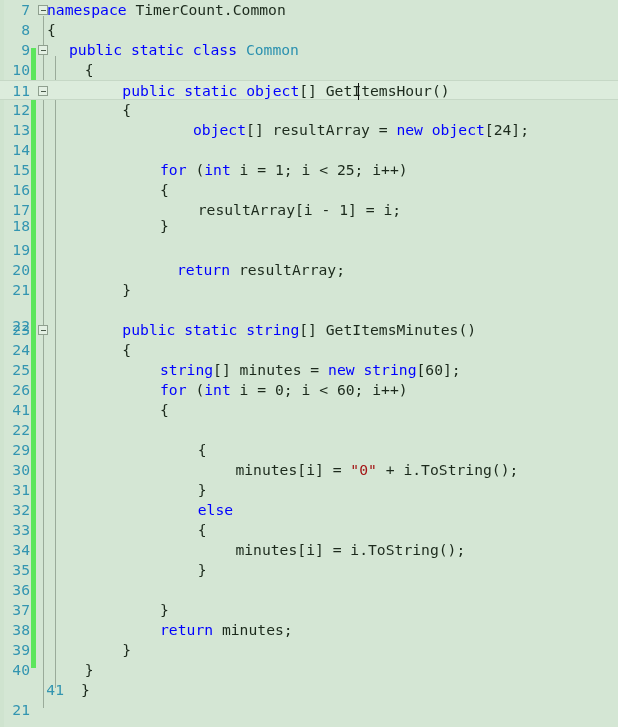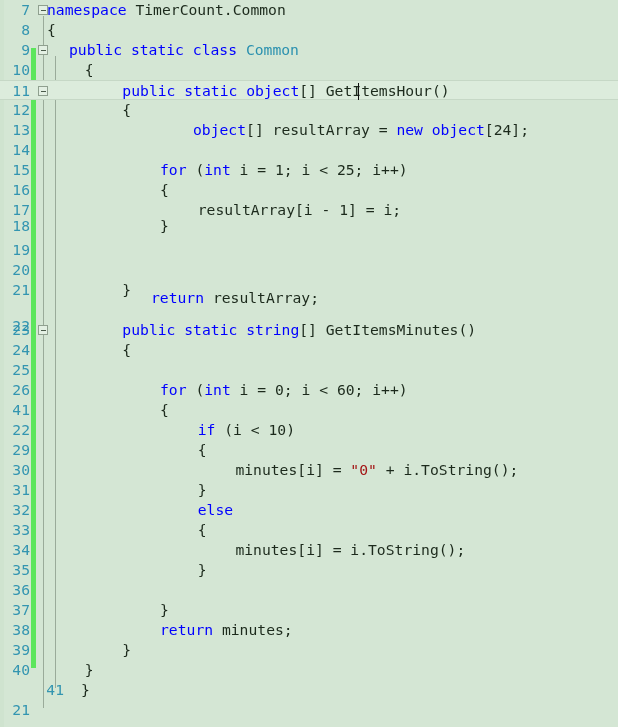--- a/index.html
+++ b/index.html
@@ -130,29 +130,29 @@
       <div class="row" style="top: 60px;"><span class="lineno">10</span><span class="code" style="left: 84.68px;"><span class="pl">{</span></span></div>
       <div class="row current" style="top: 80px;"><span class="lineno">11</span><span class="fold"></span><span class="code" style="left: 122.36px;"><span class="kw">public</span><span class="pl"> </span><span class="kw">static</span><span class="pl"> </span><span class="kw">object</span><span class="pl">[] </span><span class="pl">GetItemsHour()</span></span><span class="caret" style="left: 357.86px;"></span></div>
       <div class="row" style="top: 100px;"><span class="lineno">12</span><span class="code" style="left: 122.36px;"><span class="pl">{</span></span></div>
       <div class="row" style="top: 120px; padding-left: 33px;"><span class="lineno">13</span><span class="code" style="left: 149px; margin-left: 44px;"><span class="kw">object</span><span class="pl">[] resultArray = </span><span class="kw">new</span><span class="pl"> </span><span class="kw">object</span><span class="pl">[</span><span class="num">24</span><span class="pl">];</span></span></div>
       <div class="row" style="top: 140px;"><span class="lineno">14</span><span class="code" style="left: 47px;"></span></div>
       <div class="row" style="top: 160px;"><span class="lineno">15</span><span class="code" style="left: 160.04px;"><span class="kw">for</span><span class="pl"> (</span><span class="kw">int</span><span class="pl"> i = </span><span class="num">1</span><span class="pl">; i &lt; </span><span class="num">25</span><span class="pl">; i++)</span></span></div>
       <div class="row" style="top: 180px;"><span class="lineno">16</span><span class="code" style="left: 160.04px;"><span class="pl">{</span></span></div>
       <div class="row" style="top: 200px;"><span class="lineno">17</span><span class="code" style="left: 197.72px;"><span class="pl">resultArray[i - </span><span class="num">1</span><span class="pl">] = i;</span></span></div>
       <div class="row" style="top: 216px;"><span class="lineno">18</span><span class="code" style="left: 160.04px;"><span class="pl">}</span></span></div>
       <div class="row" style="top: 240px;"><span class="lineno">19</span><span class="code" style="left: 47px;"></span></div>
-      <div class="row" style="top: 260px;"><span class="lineno">20</span><span class="code" style="left: 151px; margin-top: 28px;"><span class="kw">return</span><span class="pl"> resultArray;</span></span></div>
+      <div class="row" style="top: 260px;"><span class="lineno">20</span><span class="code" style="left: 177px;"><span class="kw">return</span><span class="pl"> resultArray;</span></span></div>
       <div class="row" style="top: 280px;"><span class="lineno">21</span><span class="code" style="left: 122.36px;"><span class="pl">}</span></span></div>
       <div class="row" style="top: 316px;"><span class="lineno">22</span><span class="code" style="left: 47px;"></span></div>
       <div class="row" style="top: 320px;"><span class="lineno">23</span><span class="fold"></span><span class="code" style="left: 122.36px;"><span class="kw">public</span><span class="pl"> </span><span class="kw">static</span><span class="pl"> </span><span class="kw">string</span><span class="pl">[] GetItemsMinutes()</span></span></div>
       <div class="row" style="top: 340px;"><span class="lineno">24</span><span class="code" style="left: 122.36px;"><span class="pl">{</span></span></div>
-      <div class="row" style="top: 360px;"><span class="lineno">25</span></div>
+      <div class="row" style="top: 360px;"><span class="lineno">25</span><span class="code" style="left: 160.04px;"><span class="kw">string</span><span class="pl">[] minutes = </span><span class="kw">new</span><span class="pl"> </span><span class="kw">string</span><span class="pl">[</span><span class="num">60</span><span class="pl">];</span></span></div>
       <div class="row" style="top: 380px;"><span class="lineno">26</span><span class="code" style="left: 160.04px;"><span class="kw">for</span><span class="pl"> (</span><span class="kw">int</span><span class="pl"> i = </span><span class="num">0</span><span class="pl">; i &lt; </span><span class="num">60</span><span class="pl">; i++)</span></span></div>
       <div class="row" style="top: 400px;"><span class="lineno">41</span><span class="code" style="left: 160.04px;"><span class="pl">{</span></span></div>
-      <div class="row" style="top: 420px;"><span class="lineno">22</span><span class="code" style="left: 197.72px;"><span class="kw">if</span><span class="pl"> (i &lt; </span><span class="num">10</span><span class="pl">)</span></span></div>
+      <div class="row" style="top: 420px;"><span class="lineno">22</span></div>
       <div class="row" style="top: 440px;"><span class="lineno">29</span><span class="code" style="left: 197.72px;"><span class="pl">{</span></span></div>
       <div class="row" style="top: 460px;"><span class="lineno">30</span><span class="code" style="left: 235.4px;"><span class="pl">minutes[i] = </span><span class="str">"0"</span><span class="pl"> + i.ToString();</span></span></div>
       <div class="row" style="top: 480px;"><span class="lineno">31</span><span class="code" style="left: 197.72px;"><span class="pl">}</span></span></div>
       <div class="row" style="top: 500px;"><span class="lineno">32</span><span class="code" style="left: 197.72px;"><span class="kw">else</span></span></div>
       <div class="row" style="top: 520px;"><span class="lineno">33</span><span class="code" style="left: 197.72px;"><span class="pl">{</span></span></div>
       <div class="row" style="top: 540px;"><span class="lineno">34</span><span class="code" style="left: 235.4px;"><span class="pl">minutes[i] = i.ToString();</span></span></div>
       <div class="row" style="top: 560px;"><span class="lineno">35</span><span class="code" style="left: 197.72px;"><span class="pl">}</span></span></div>
       <div class="row" style="top: 580px;"><span class="lineno">36</span><span class="code" style="left: 47px;"></span></div>
       <div class="row" style="top: 600px;"><span class="lineno">37</span><span class="code" style="left: 160.04px;"><span class="pl">}</span></span></div>
       <div class="row" style="top: 620px;"><span class="lineno">38</span><span class="code" style="left: 160.04px;"><span class="kw">return</span><span class="pl"> minutes;</span></span></div>

